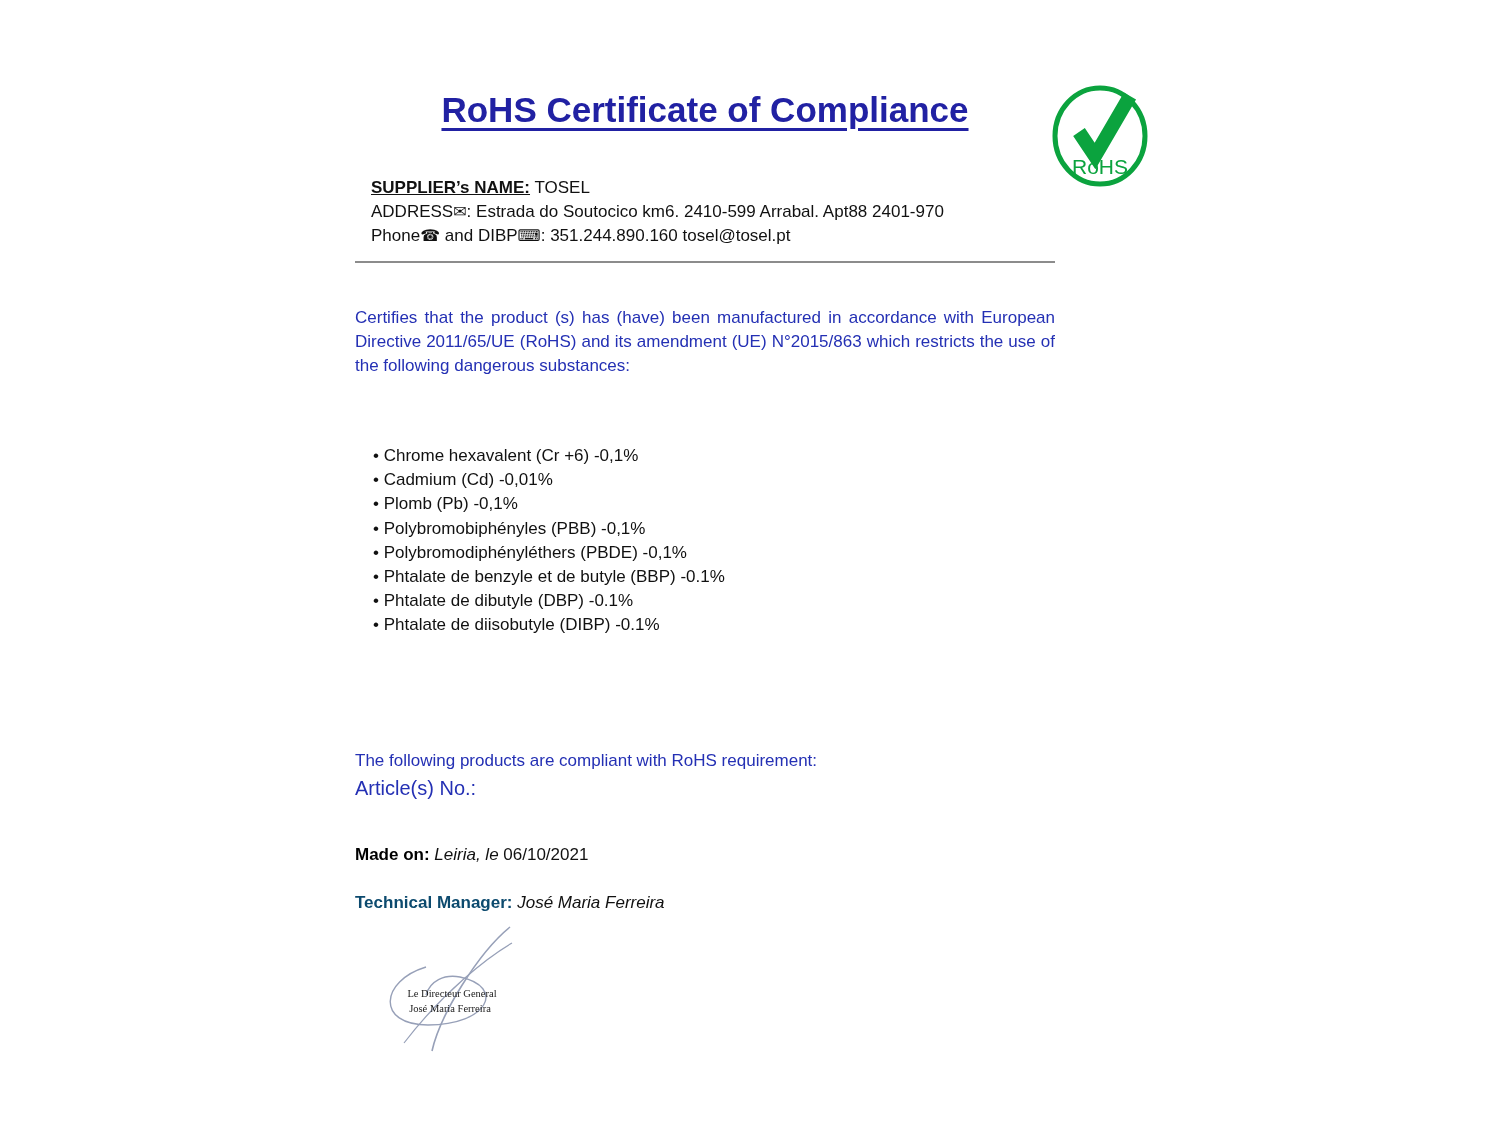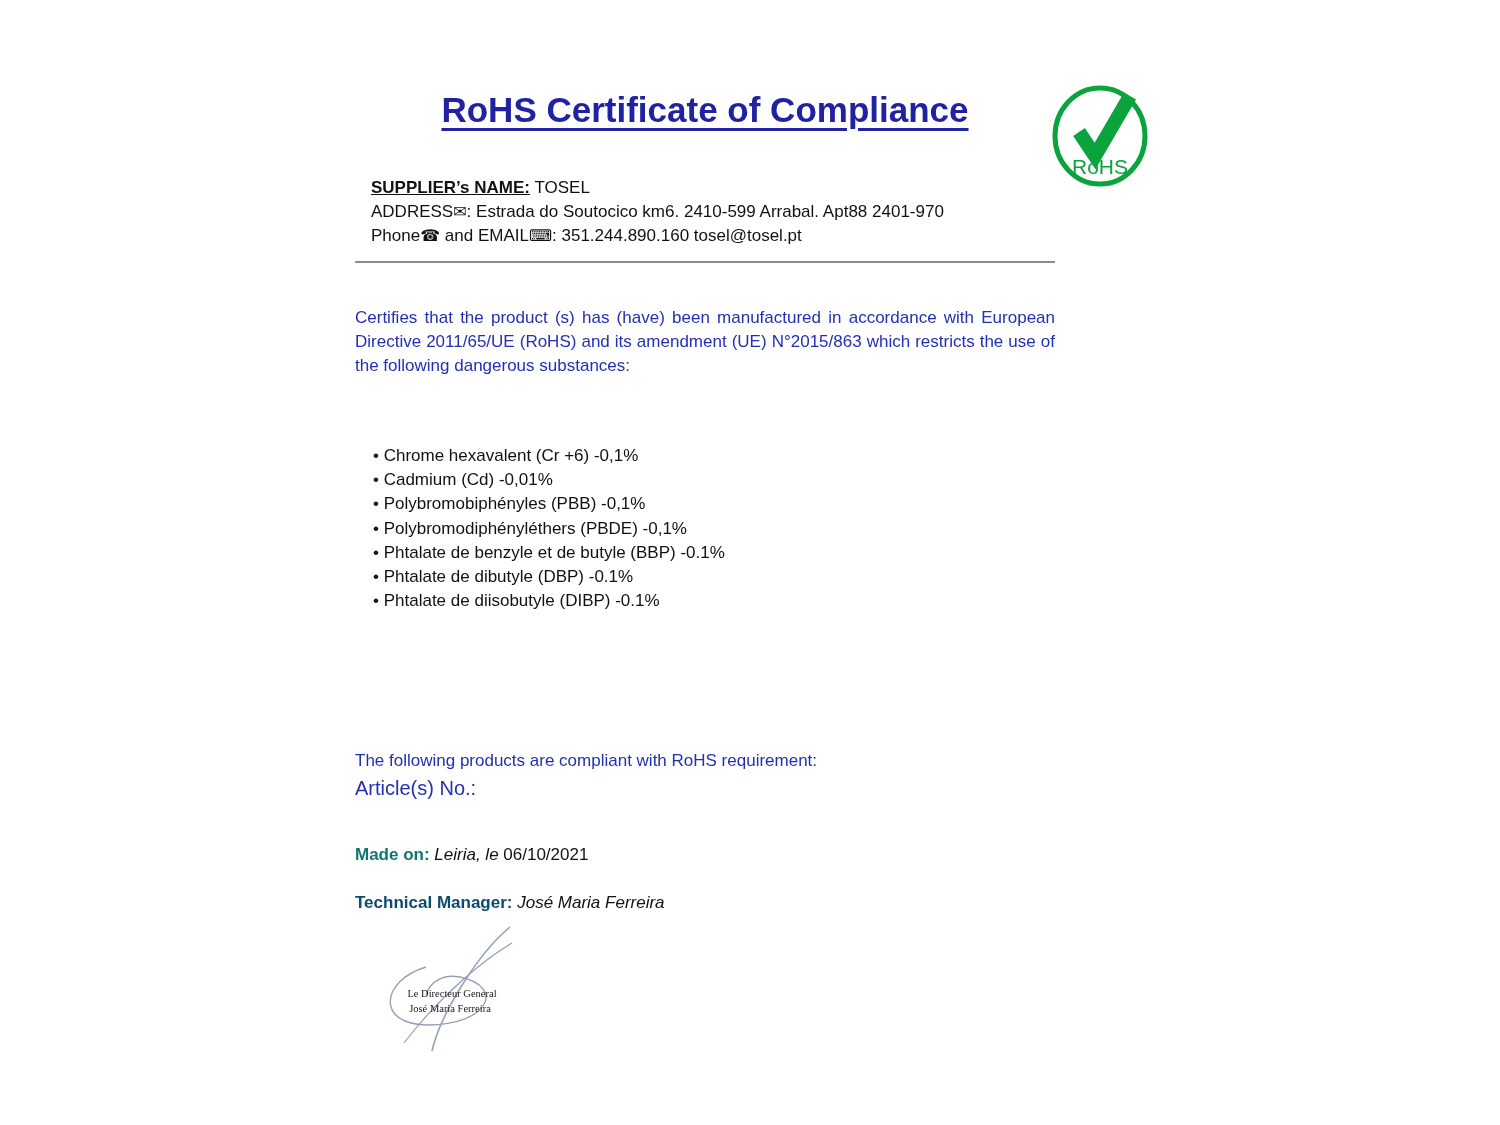--- a/index.html
+++ b/index.html
@@ -24,21 +24,21 @@
              font-size:17px;line-height:24px;color:#2430b4;}
 
   .bullets{position:absolute;top:428px;left:2px;margin:16px;padding:0;list-style:none;
            font-size:17px;line-height:24.2px;color:#111;}
   .bullets li::before{content:"• ";}
 
   .compliance{position:absolute;top:735px;left:0;font-size:17px;color:#2430b4;margin-top:16px;}
   .article{position:absolute;top:777px;left:0;font-size:20px;color:#2430b4;}
 
   .madeon{position:absolute;top:845px;left:0;font-size:17px;color:#111;}
-  .madeon .lbl{font-weight:bold;color:#0f766e;}
+  .madeon .lbl{font-weight:bold;color:#000000;}
   .madeon .it{font-style:italic;}
 
   .techman{position:absolute;top:893px;left:0;font-size:17px;color:#111;}
   .techman .lbl{font-weight:bold;color:#0c4a6e;}
   .techman .val{font-style:italic;}
 
   .signature{position:absolute;top:925px;left:5px;width:220px;height:130px;}
   .sig-text{font-family:"Liberation Serif",serif;fill:#1a1a1a;font-size:10.5px;}
 </style>
 </head>
@@ -59,31 +59,32 @@
     <div class="title">RoHS Certificate of Compliance</div>
 
     <div class="supplier">
       <div>
         <span class="lbl u">SUPPLIER’s NAME:</span><span> TOSEL</span>
       </div>
       <div>
         <span>ADDRESS</span><span class="icon-glyph">✉</span><span>: Estrada do Soutocico km6. 2410-599 Arrabal. Apt88 2401-970</span>
       </div>
       <div>
-        <span>Phone</span><span class="icon-glyph">☎</span><span> and EMAIL</span><span class="icon-glyph">⌨</span><span>: 351.244.890.160 tosel@tosel.pt</span>
+        <span>Phone</span><span class="icon-glyph">☎</span><span> and DIBP</span><span class="icon-glyph">⌨</span><span>: 351.244.890.160 tosel@tosel.pt</span>
       </div>
     </div>
 
     <div class="divider"></div>
 
     <div class="paragraph">Certifies that the product (s) has (have) been manufactured in accordance with European Directive 2011/65/UE (RoHS) and its amendment (UE) N°2015/863 which restricts the use of the following dangerous substances:</div>
 
     <ul class="bullets">
       <li>Chrome hexavalent (Cr +6) -0,1%</li>
       <li>Cadmium (Cd) -0,01%</li>
+      <li>Plomb (Pb) -0,1%</li>
       <li>Polybromobiphényles (PBB) -0,1%</li>
       <li>Polybromodiphényléthers (PBDE) -0,1%</li>
       <li>Phtalate de benzyle et de butyle (BBP) -0.1%</li>
       <li>Phtalate de dibutyle (DBP) -0.1%</li>
       <li>Phtalate de diisobutyle (DIBP) -0.1%</li>
     </ul>
 
     <div class="compliance">The following products are compliant with RoHS requirement:</div>
 
     <div class="article">Article(s) No.:</div>

